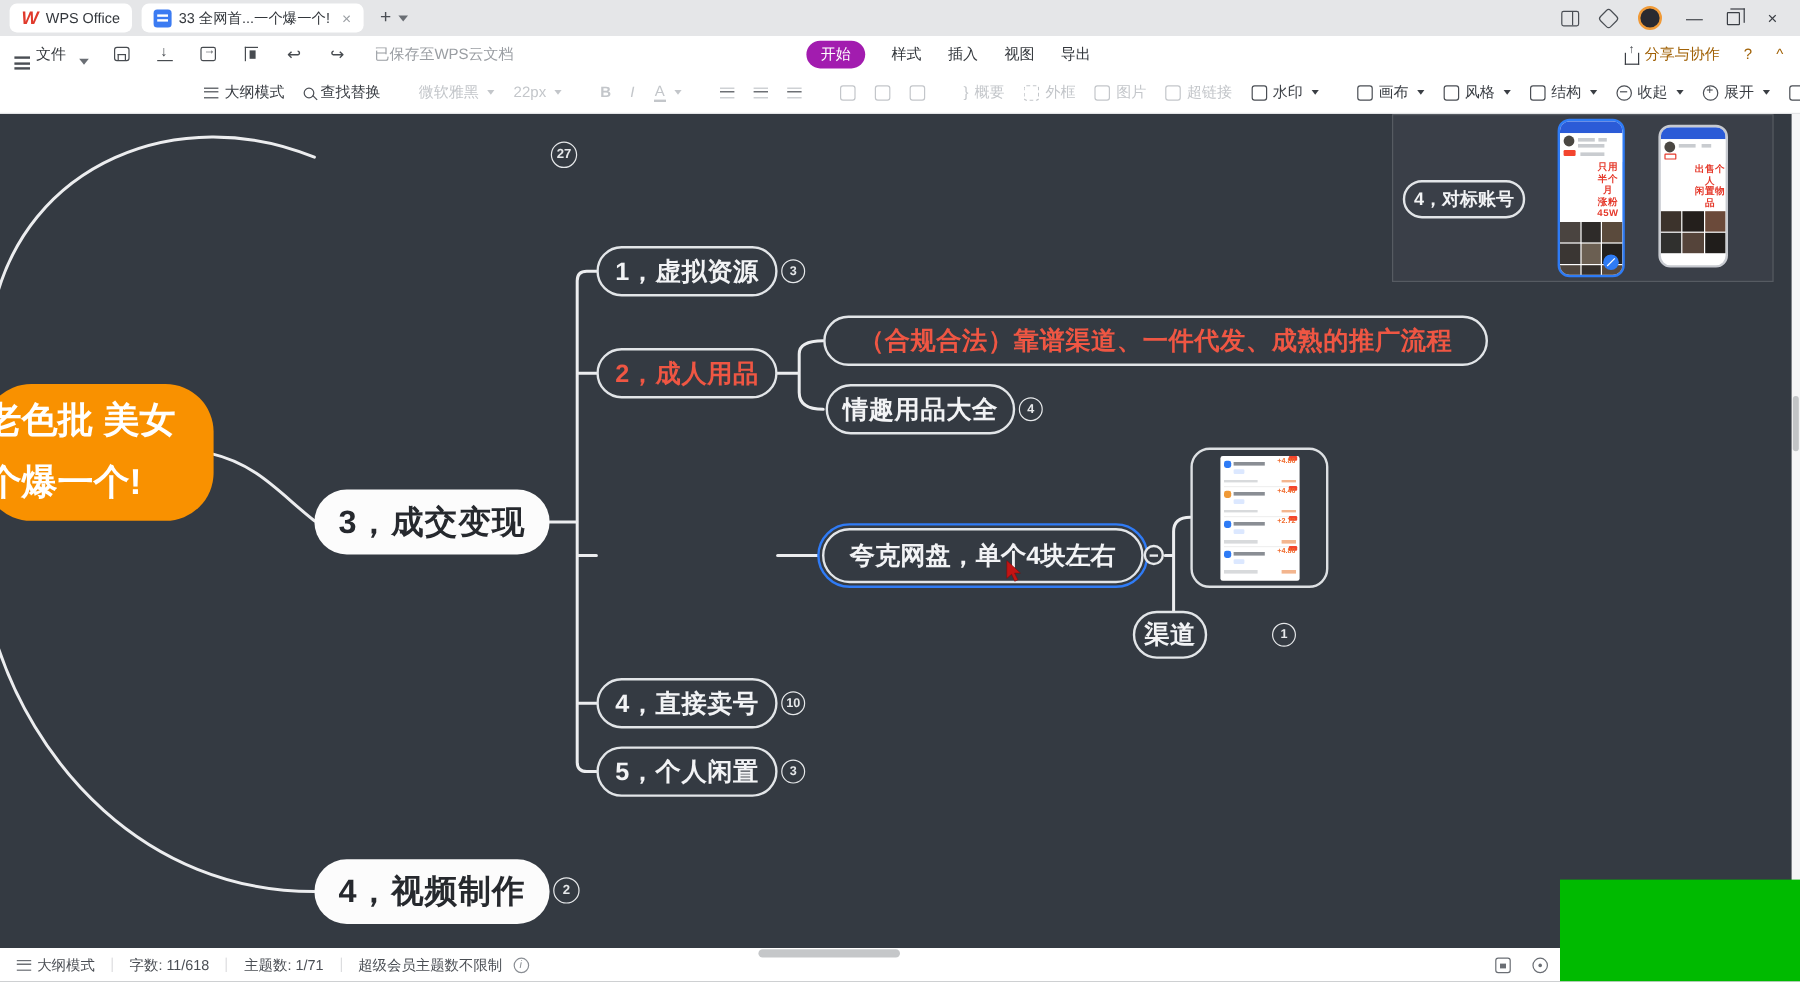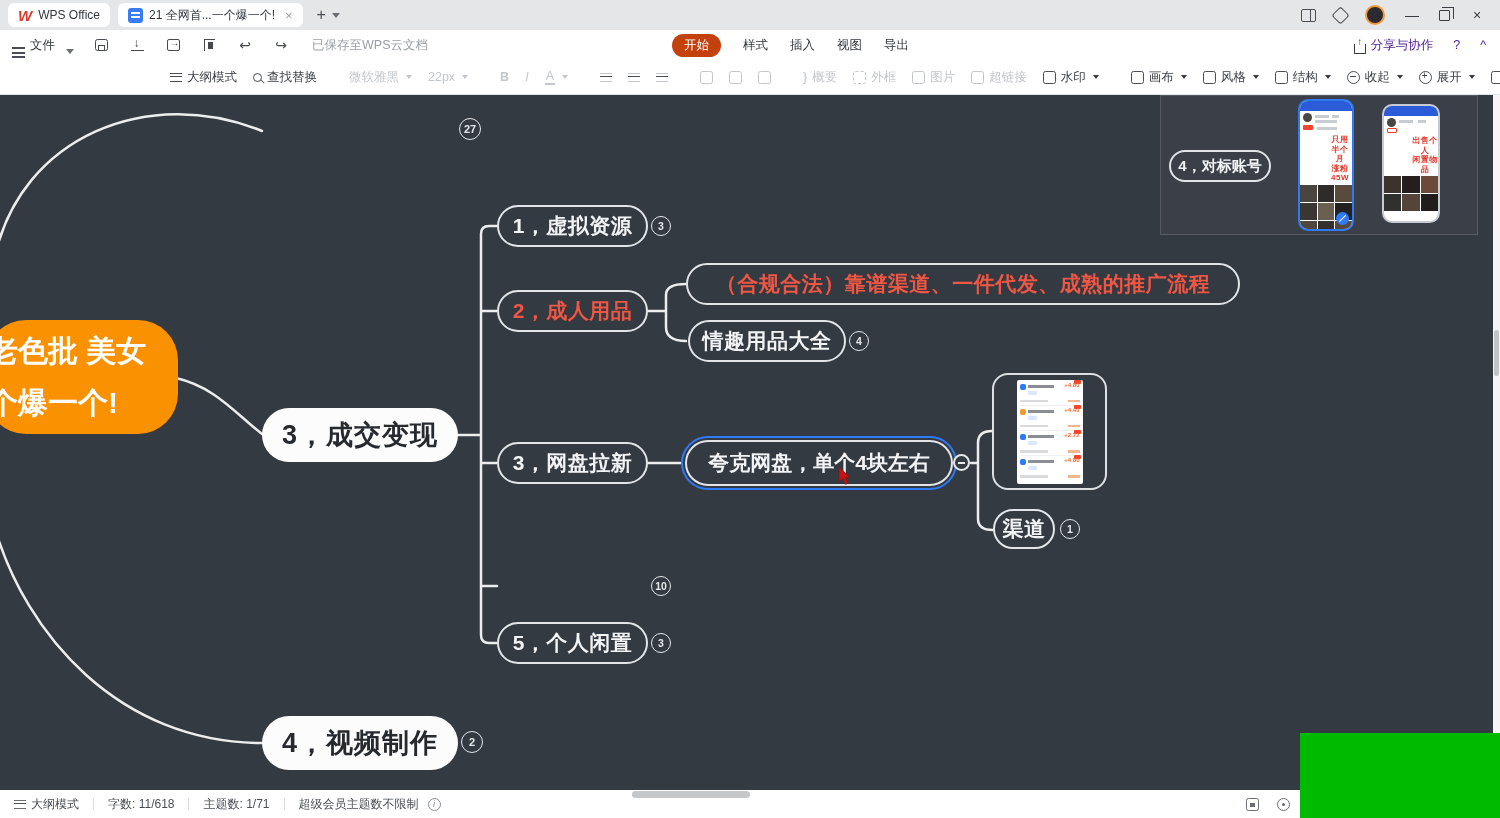--- a/index.html
+++ b/index.html
@@ -37,22 +37,22 @@
   .i-save::after { content:""; position:absolute; left:2.5px; bottom:0; width:5px; height:4px; border:1.2px solid #474B50; border-bottom:none; }
   .i-down { width:13px; height:12px; position:relative; }
   .i-down::before { content:"↓"; position:absolute; left:3px; top:-3px; font-size:12px; color:#474B50; }
   .i-down::after { content:""; position:absolute; left:0; bottom:0; width:13px; border-bottom:1.5px solid #474B50; }
   .i-export { width:13px; height:12px; border:1.5px solid #474B50; border-radius:2px; position:relative; }
   .i-export::after { content:"→"; position:absolute; left:2px; top:-3px; font-size:10px; color:#474B50; }
   .i-paint { width:11px; height:12px; border-left:1.5px solid #474B50; border-top:1.5px solid #474B50; position:relative; }
   .i-paint::after { content:""; position:absolute; left:3px; top:2px; width:5px; height:7px; background:#474B50; }
   .saved-txt { color:#9A9EA3; margin-left:4px; }
   .mb-center { position:absolute; left:672px; display:flex; align-items:center; gap:22px; }
-  .pill-active { background:#c2410c; color:#fff; border-radius:12px; padding:3px 12px; }
-  .mb-right { position:absolute; right:14px; display:flex; align-items:center; gap:20px; color:#4c1d95; }
+  .pill-active { background:#a21caf; color:#fff; border-radius:12px; padding:3px 12px; }
+  .mb-right { position:absolute; right:14px; display:flex; align-items:center; gap:20px; color:#a16207; }
   .i-share { width:12px; height:10px; border:1.5px solid #3A3E44; border-top:none; position:relative; }
   .i-share::after { content:"↑"; position:absolute; left:2.5px; top:-8px; font-size:10px; color:#3A3E44; }
 
   
   .toolbar { position:absolute; left:0; top:60px; width:1500px; height:35px; background:#fff; border-bottom:1px solid #E3E4E6; display:flex; align-items:center; font-size:12.5px; color:#3A3E44; padding-left:170px; }
   .titem { display:flex; align-items:center; gap:5px; margin-right:16px; white-space:nowrap; }
   .titem.dis { color:#C3C6CA; }
   .titem.dis .icb, .titem.dis .i-ham2, .titem.dis .i-srch { border-color:#C3C6CA; color:#C3C6CA; }
   .tsep { width:1px; height:16px; background:#E3E4E6; margin-right:16px; }
   .icb { width:13px; height:13px; border:1.5px solid #4A4E54; border-radius:2.5px; display:inline-block; }
@@ -132,21 +132,21 @@
 
 <div id="app">
 
   <div class="titlebar">
     <div class="tab">
       <span class="wlogo">W</span>
       <span>WPS Office</span>
     </div>
     <div class="tab">
       <span class="doc-ic"></span>
-      <span>21 全网首...一个爆一个!</span>
+      <span>33 全网首...一个爆一个!</span>
       <span class="closex">×</span>
     </div>
     <span class="tb-plus">+</span>
     <span class="caret-d"></span>
     <div class="tb-right">
       <span class="i-split"></span>
       <span class="i-cube"></span>
       <span class="avatar"></span>
       <span class="wc">—</span>
       <span class="i-restore"></span>
@@ -340,23 +340,20 @@
 
     <div class="node-out" style="left:688px; top:225px; width:158px;">
       <span>情趣用品大全</span>
     </div>
 
     <div class="node-out red-t" style="left:686px; top:168px; width:554px; font-weight:bold;">
       <span>（合规合法）靠谱渠道、一件代发、成熟的推广流程</span>
     </div>
     <span class="badge" style="left:849px; top:236px;">4</span>
 
-    <div class="node-out" style="left:497px; top:347px; width:151px;">
-      <span>3，网盘拉新</span>
-    </div>
 
     <div class="sel-wrap">
       <div class="inner">
           <span>夸克网盘，单个4块左右</span>
         </div>
     </div>
     <span class="toggle"></span>
 
     <div class="imgnode">
       <div class="taskcard">
@@ -392,25 +389,28 @@
             <span class="tn"></span>
             <span class="tag"></span>
           <span class="tp">+4.80</span>
             <span class="bl"></span>
             <span class="g1"></span>
             <span class="g2"></span>
         </div>
       </div>
     </div>
 
-    <div class="node-out" style="left:993px; top:414px; width:62px; height:40px;">
+    <div class="node-out" style="left:944px; top:414px; width:62px; height:40px;">
       <span>渠道</span>
     </div>
     <span class="badge" style="left:1060px; top:424px;">1</span>
 
+    <div class="node-out" style="left:497px; top:470px; width:151px;">
+      <span>4，直接卖号</span>
+    </div>
     <span class="badge" style="left:651px; top:481px;">10</span>
 
     <div class="node-out" style="left:497px; top:527px; width:151px;">
       <span>5，个人闲置</span>
     </div>
     <span class="badge" style="left:651px; top:538px;">3</span>
 
     <div class="panel">
       <div class="node-bm">
         <span>4，对标账号</span>

